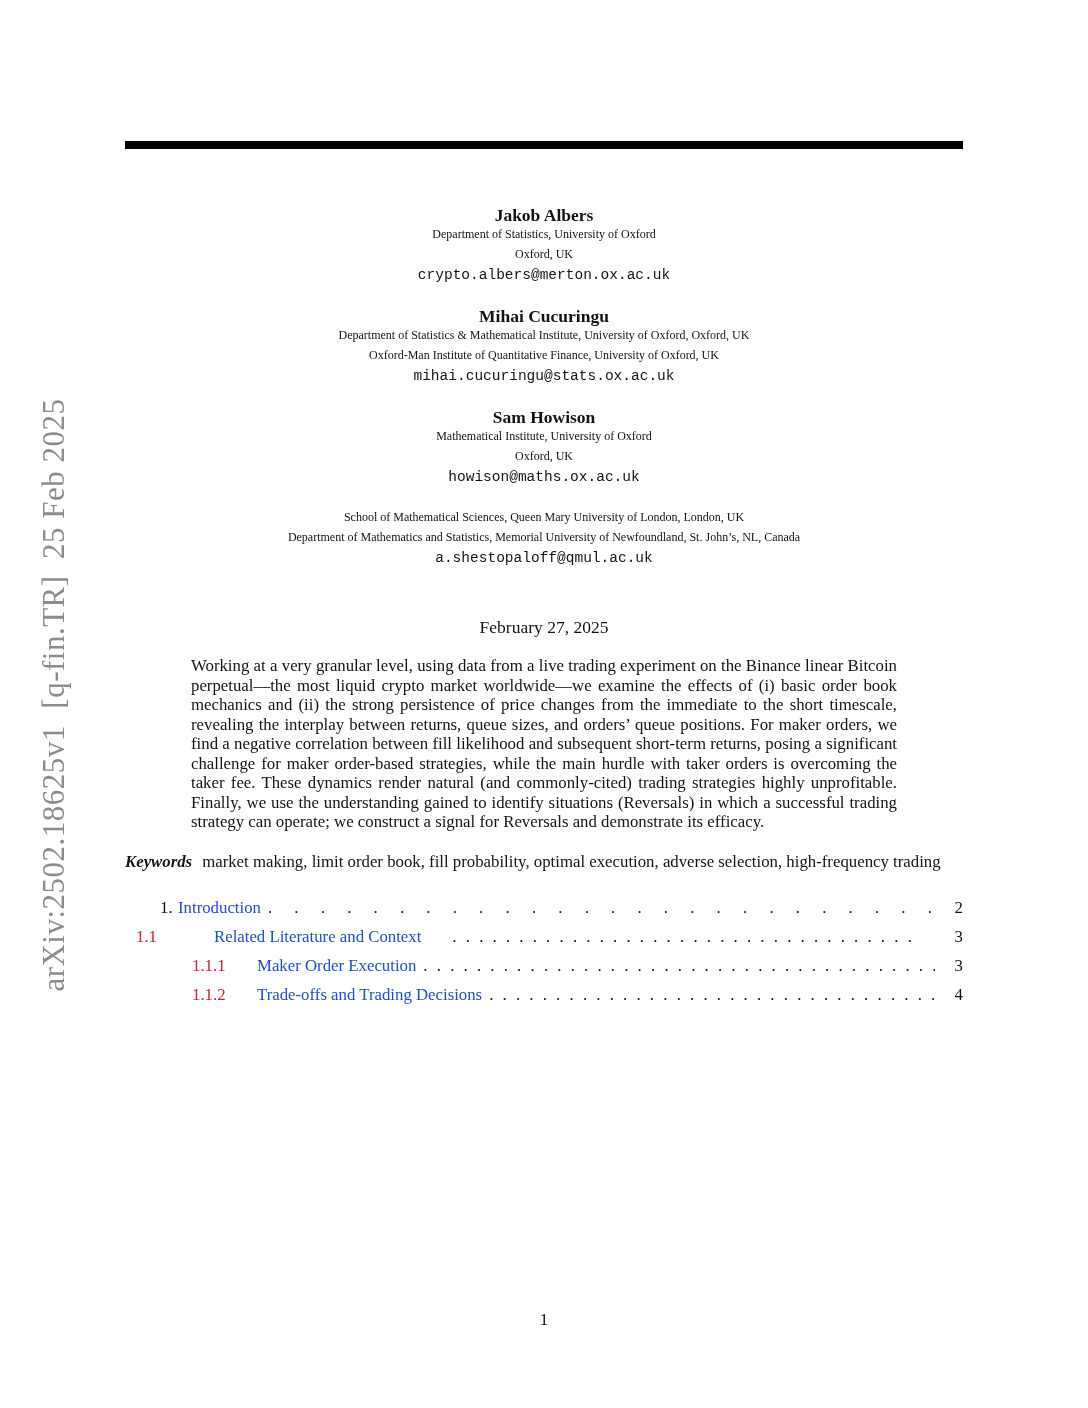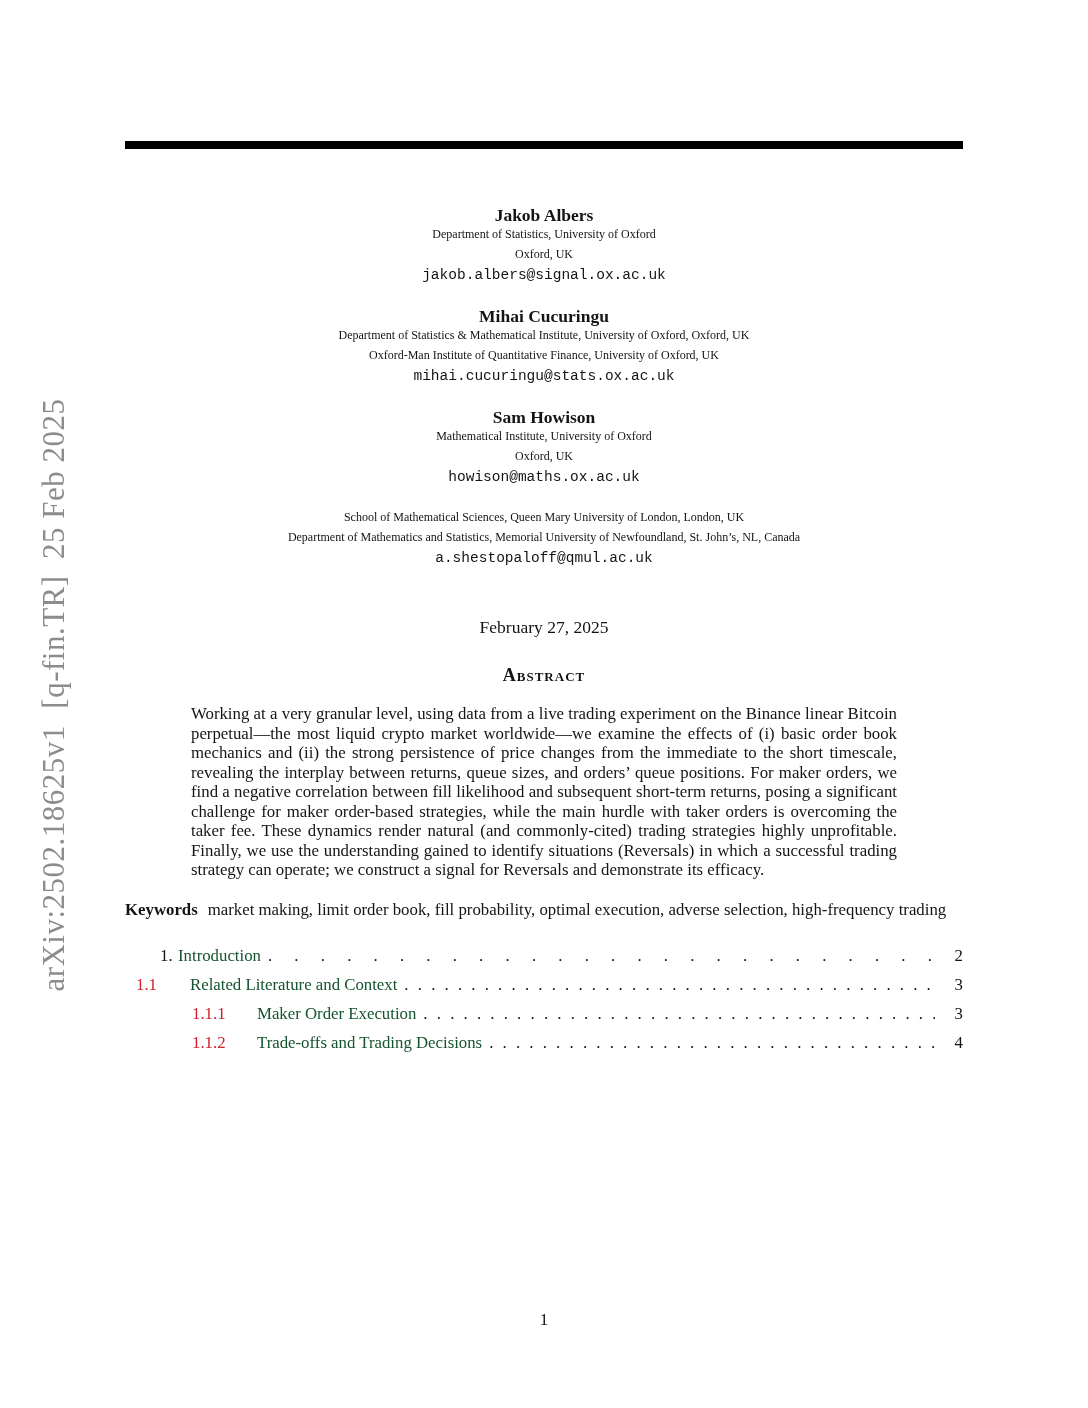--- a/index.html
+++ b/index.html
@@ -52,40 +52,40 @@
     font-variant:small-caps; font-weight:bold;
     font-size:18px; letter-spacing:1px;
   }
   .abstract-text {
     width:706px; margin:18px auto 0 auto;
     text-align:justify;
     font-size:16.8px; line-height:19.5px;
   }
 
   .keywords { margin-top:20px; font-size:16.8px; line-height:19.8px; text-align:justify; }
-  .kw-label { font-weight:bold; margin-right:10px; }
+  .kw-label { font-weight:bold; font-style:italic; margin-right:10px; }
 
   .contents-heading { margin-top:30px; font-size:21.5px; font-weight:bold; }
 
   
   .toc { margin-top:22px; font-size:16.8px; }
   .toc-entry { display:flex; align-items:baseline; line-height:29px; }
   .toc-num { flex:none; color:#d0202e; }
   .toc-num.num-black { color:#141414; }
-  .toc-title { flex:none; color:#14532d; margin-right:7px; }
+  .toc-title { flex:none; color:#1d4ed8; margin-right:7px; }
   .toc-leader { flex:1 1 auto; overflow:hidden; white-space:nowrap; color:#141414; }
   .toc-leader::after {
     content:". . . . . . . . . . . . . . . . . . . . . . . . . . . . . . . . . . . . . . . . . . . . . . . . . . . . . . . .";
     letter-spacing:2.5px;
   }
   .toc-leader.wide::after { letter-spacing:9px; }
   .toc-page { flex:none; width:28px; text-align:right; color:#141414; }
 
   .lvl1 { padding-left:35px; } .lvl1 .toc-num { width:18px; }
-  .lvl2 { padding-left:11px; } .lvl2 .toc-num { width:54px; }
+  .lvl2 { padding-left:11px;gap:24px; } .lvl2 .toc-num { width:54px; }
   .lvl3 { padding-left:67px; } .lvl3 .toc-num { width:65px; }
 
   .footer-pageno {
     position:absolute; top:1310px; left:0; width:100%;
     text-align:center; font-size:17px;
   }
 </style>
 </head>
 <body>
 
@@ -99,21 +99,21 @@
 
 
     <div class="rule rule-bottom"></div>
 
     <div class="authors">
 
       <div class="author">
         <div class="author-name">Jakob Albers</div>
         <div class="author-affil">Department of Statistics, University of Oxford</div>
         <div class="author-affil">Oxford, UK</div>
-        <div class="author-email">jakob.albers@signal.ox.ac.uk</div>
+        <div class="author-email">crypto.albers@merton.ox.ac.uk</div>
       </div>
 
       <div class="author">
         <div class="author-name">Mihai Cucuringu</div>
         <div class="author-affil">Department of Statistics &amp; Mathematical Institute, University of Oxford, Oxford, UK</div>
         <div class="author-affil">Oxford-Man Institute of Quantitative Finance, University of Oxford, UK</div>
         <div class="author-email">mihai.cucuringu@stats.ox.ac.uk</div>
       </div>
 
       <div class="author">
@@ -126,21 +126,20 @@
       <div class="author">
         <div class="author-affil">School of Mathematical Sciences, Queen Mary University of London, London, UK</div>
         <div class="author-affil">Department of Mathematics and Statistics, Memorial University of Newfoundland, St. John’s, NL, Canada</div>
         <div class="author-email">a.shestopaloff@qmul.ac.uk</div>
       </div>
 
     </div>
 
     <div class="date">February 27, 2025</div>
 
-    <div class="abstract-heading">Abstract</div>
 
     <p class="abstract-text">Working at a very granular level, using data from a live trading experiment on the Binance linear Bitcoin perpetual—the most liquid crypto market worldwide—we examine the effects of (i) basic order book mechanics and (ii) the strong persistence of price changes from the immediate to the short timescale, revealing the interplay between returns, queue sizes, and orders’ queue positions. For maker orders, we find a negative correlation between fill likelihood and subsequent short-term returns, posing a significant challenge for maker order-based strategies, while the main hurdle with taker orders is overcoming the taker fee.  These dynamics render natural (and commonly-cited) trading strategies highly unprofitable. Finally, we use the understanding gained to identify situations (Reversals) in which a successful trading strategy can operate; we construct a signal for Reversals and demonstrate its efficacy.</p>
 
     <p class="keywords"><span class="kw-label">Keywords</span><span>market making, limit order book, fill probability, optimal execution, adverse selection, high-frequency trading</span></p>
 
 
     <div class="toc">
 
       <div class="toc-entry lvl1">
         <span class="toc-num num-black">1.</span>

